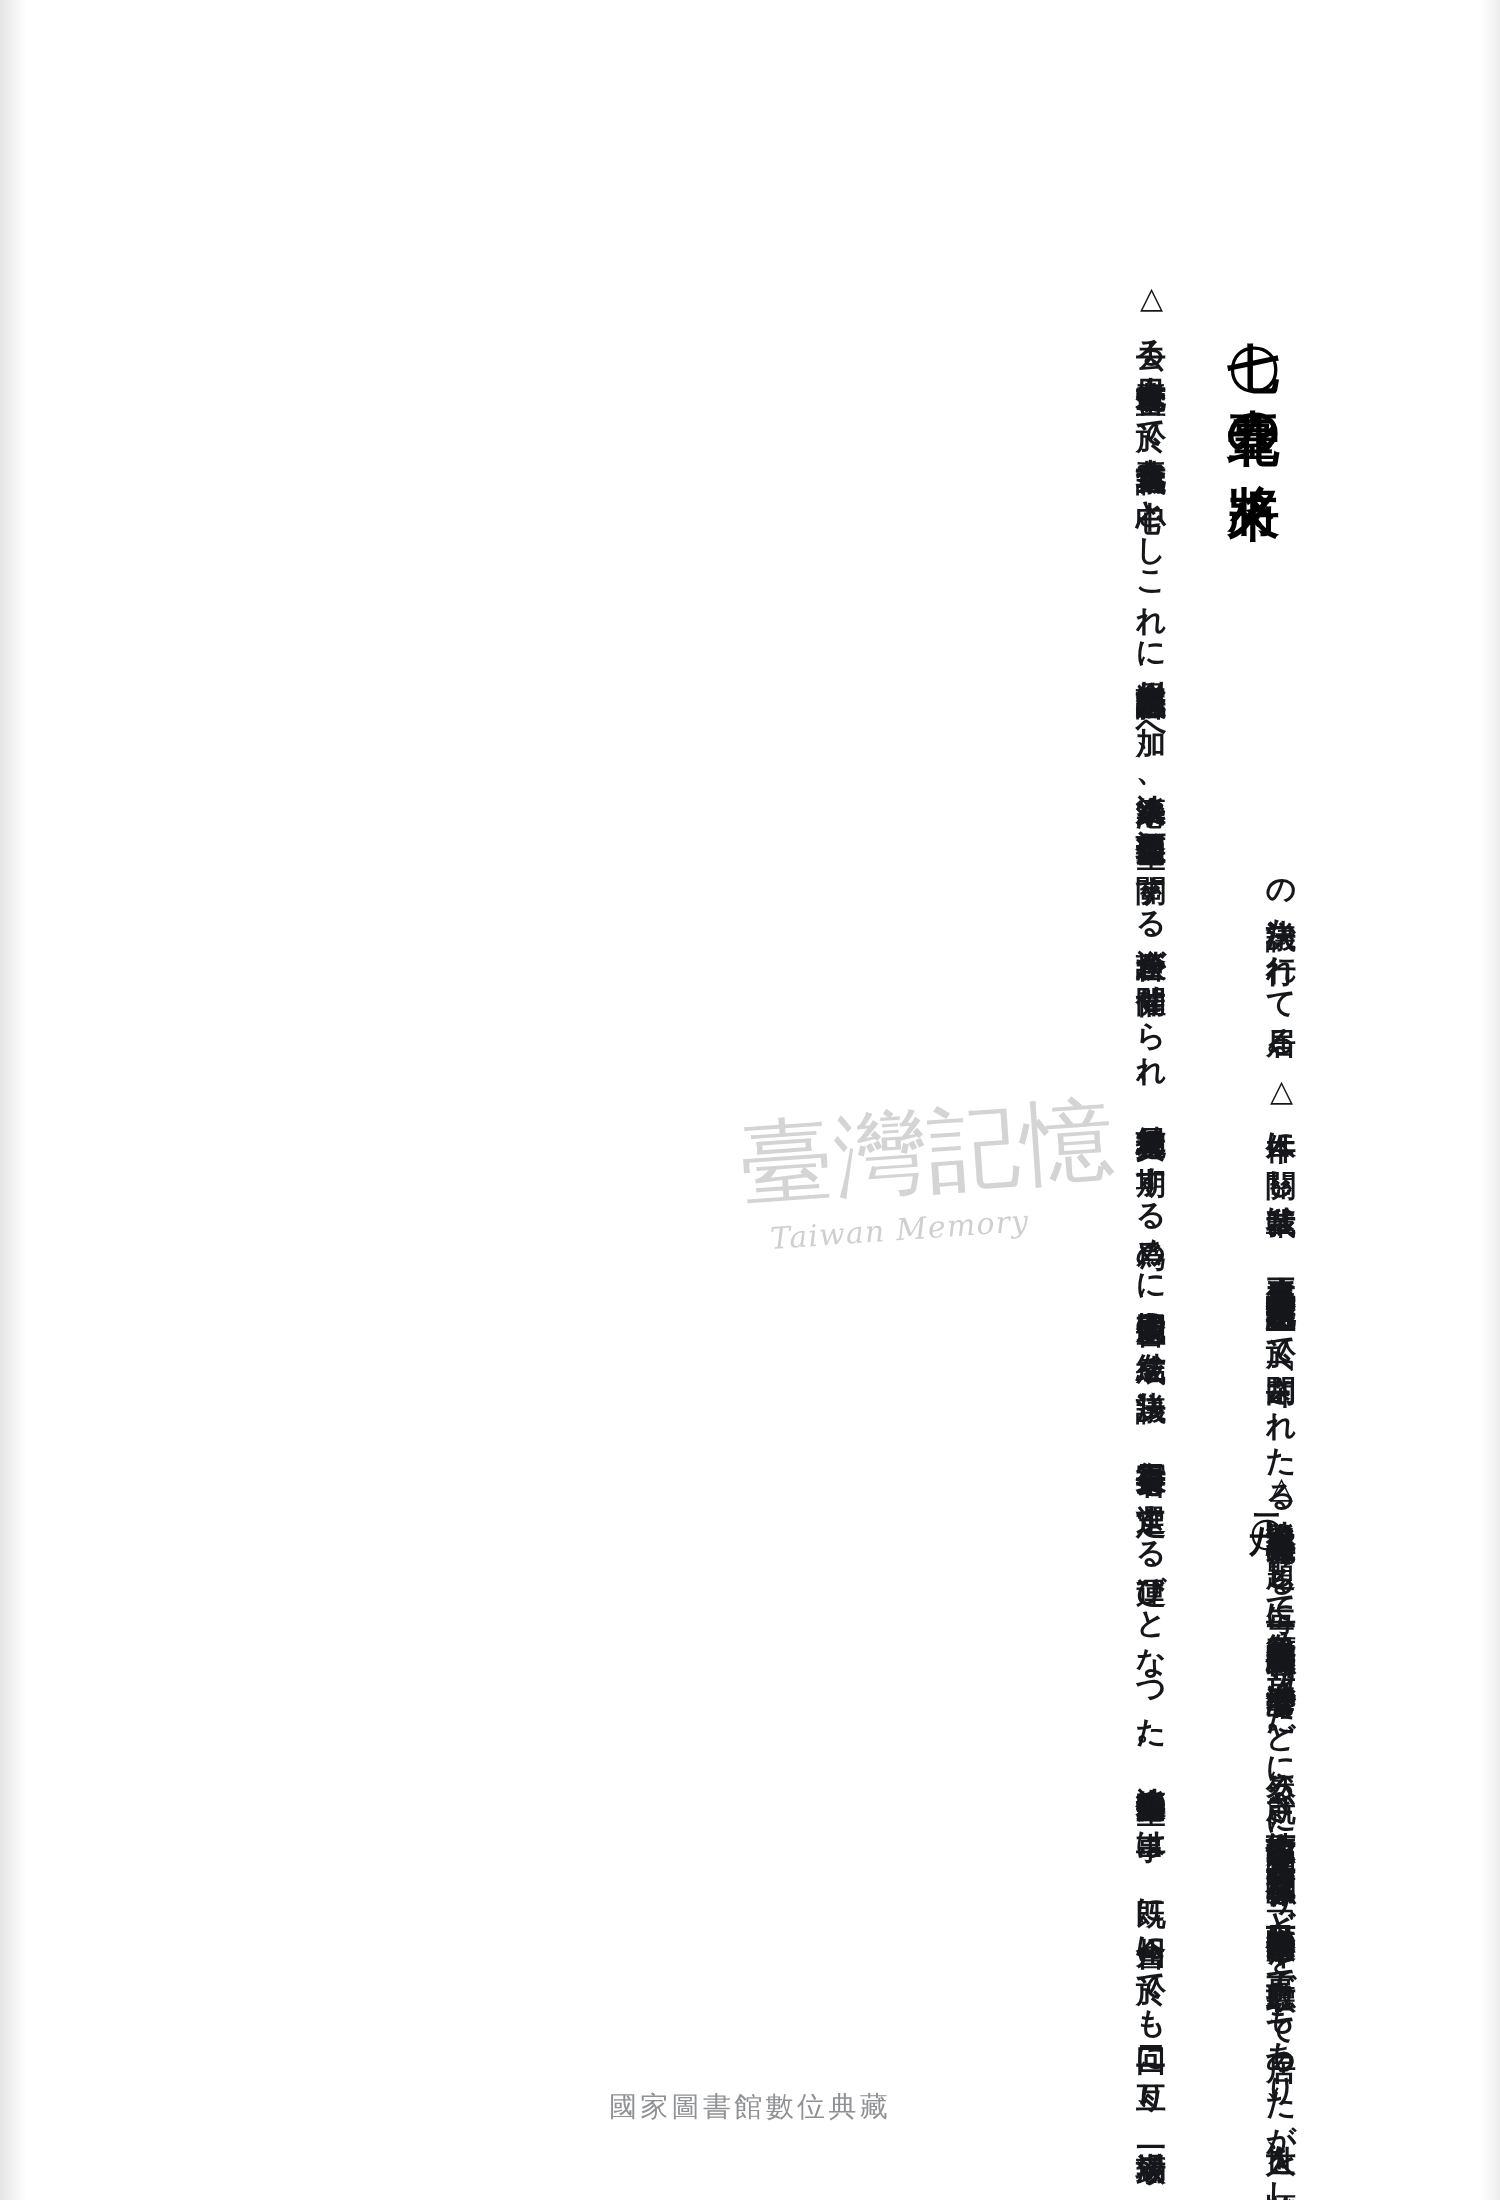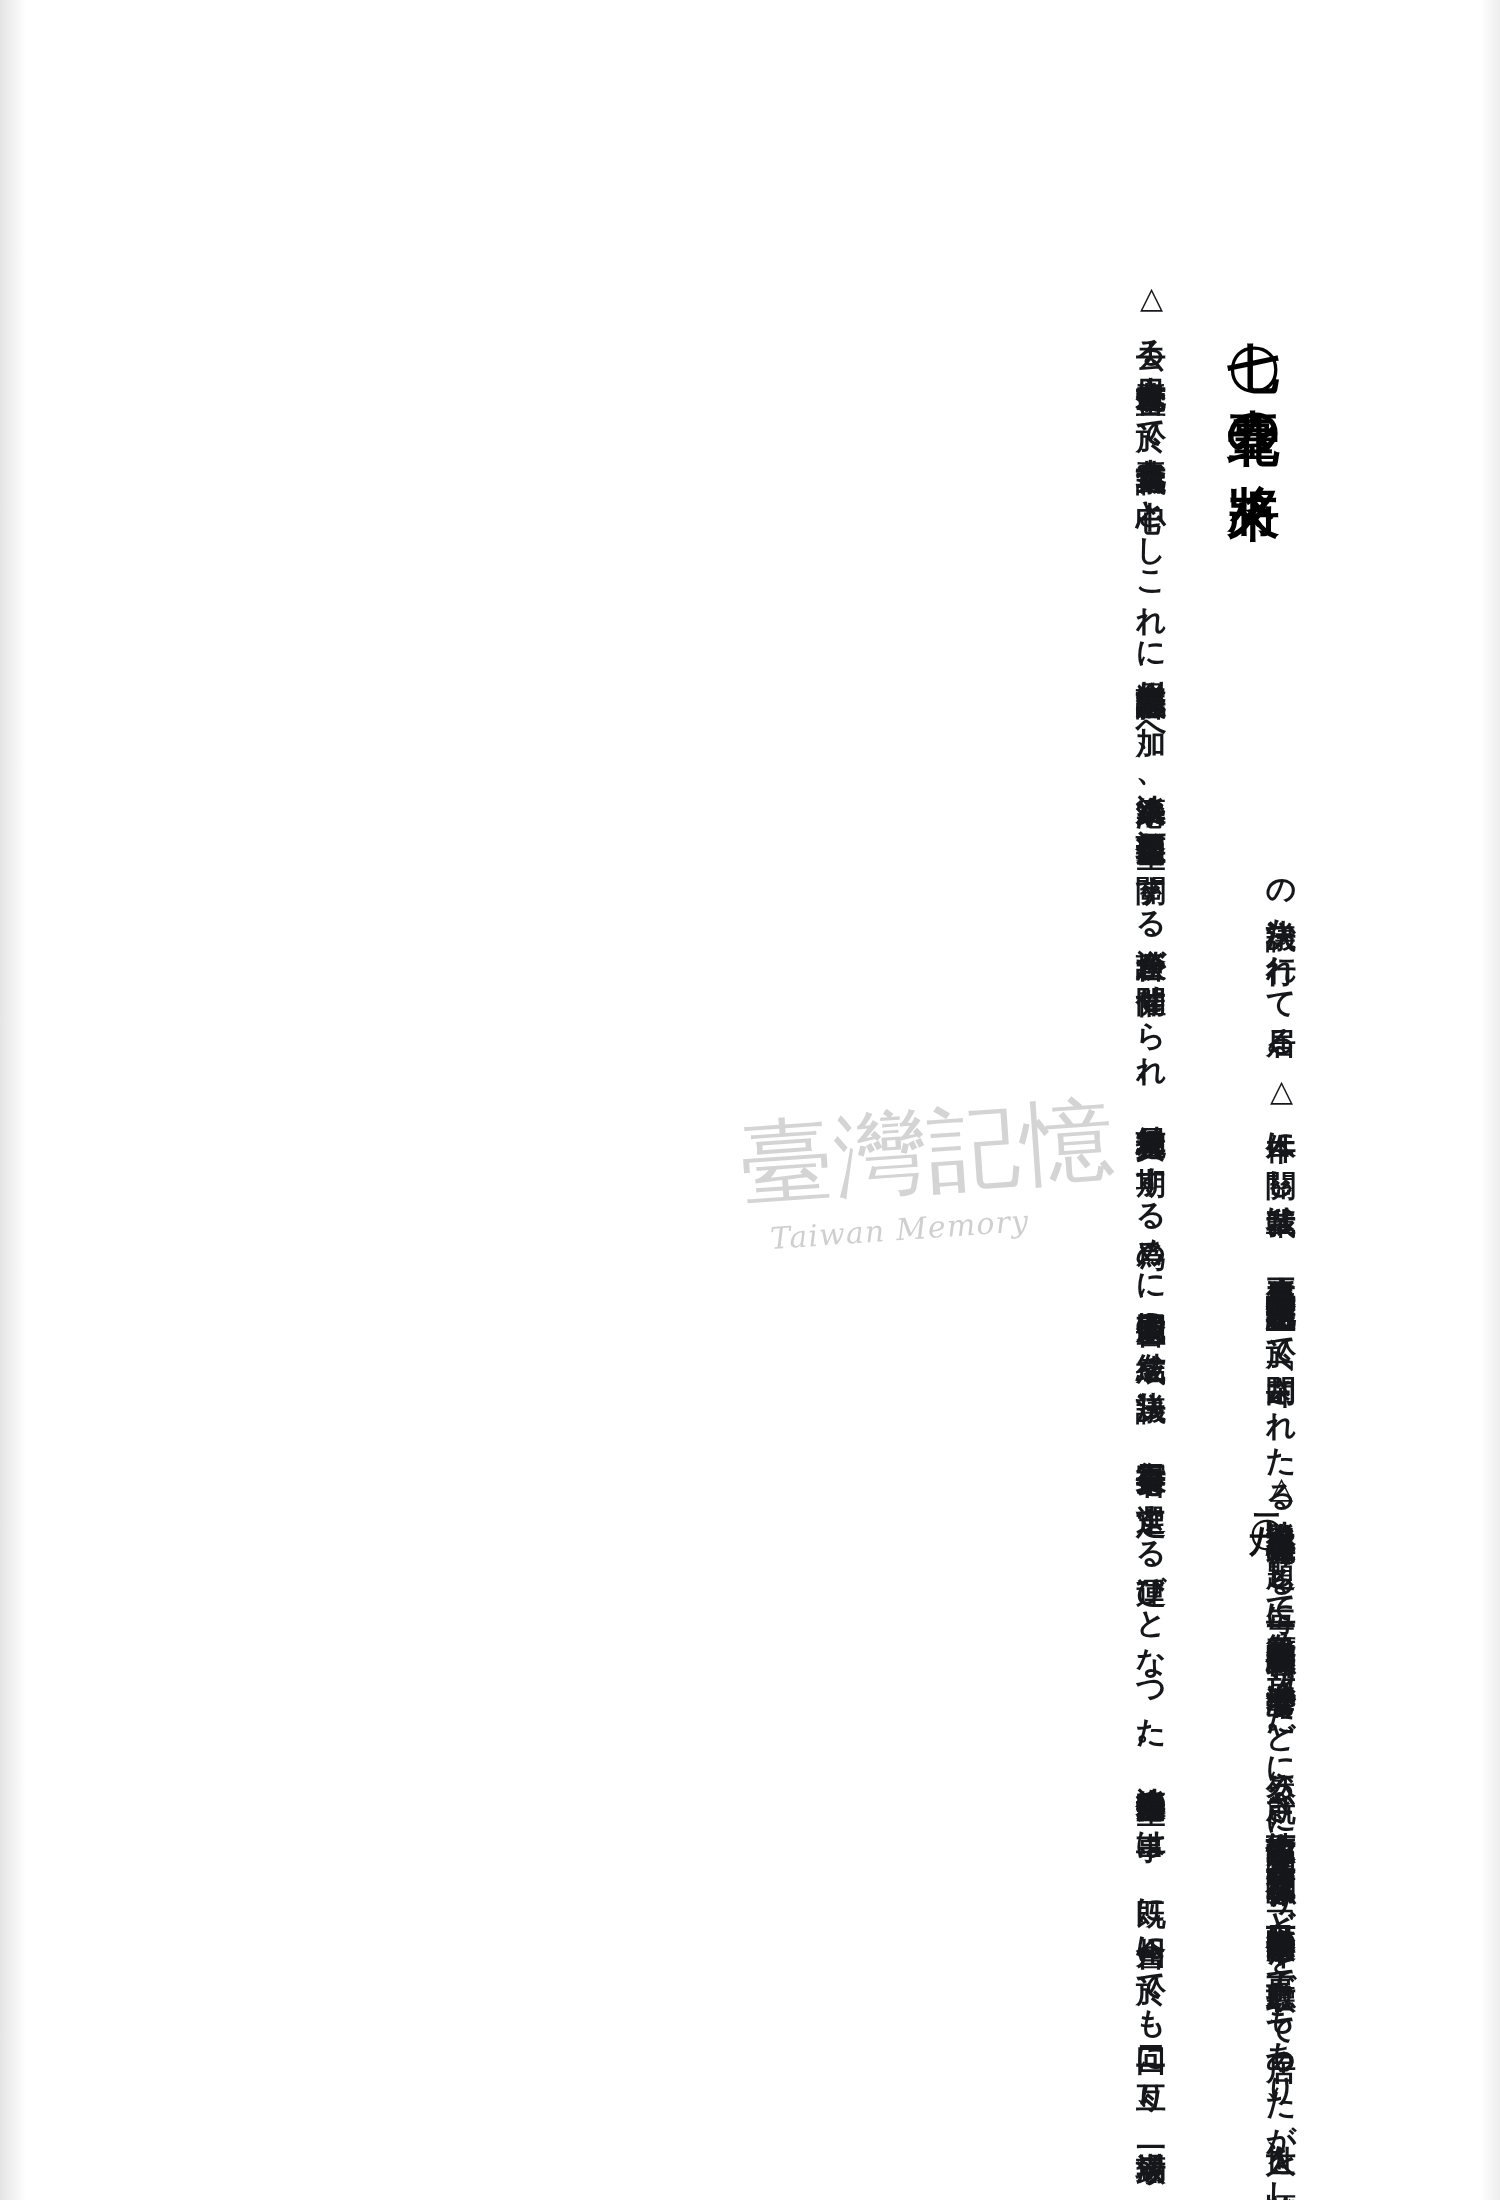--- a/index.html
+++ b/index.html
@@ -185,14 +185,15 @@
     <div class="col">して居つたが、其頃督府當局</div>
     <div class="col">は努めて專門家の淡水視察を</div>
 
   </div>
 
   <div id="watermark">
     <div class="wm-cjk">臺灣記憶</div>
     <div class="wm-latin">Taiwan Memory</div>
   </div>
 
+  <div id="footer-caption">國家圖書館數位典藏</div>
 
 </div>
 
 </body></html>

